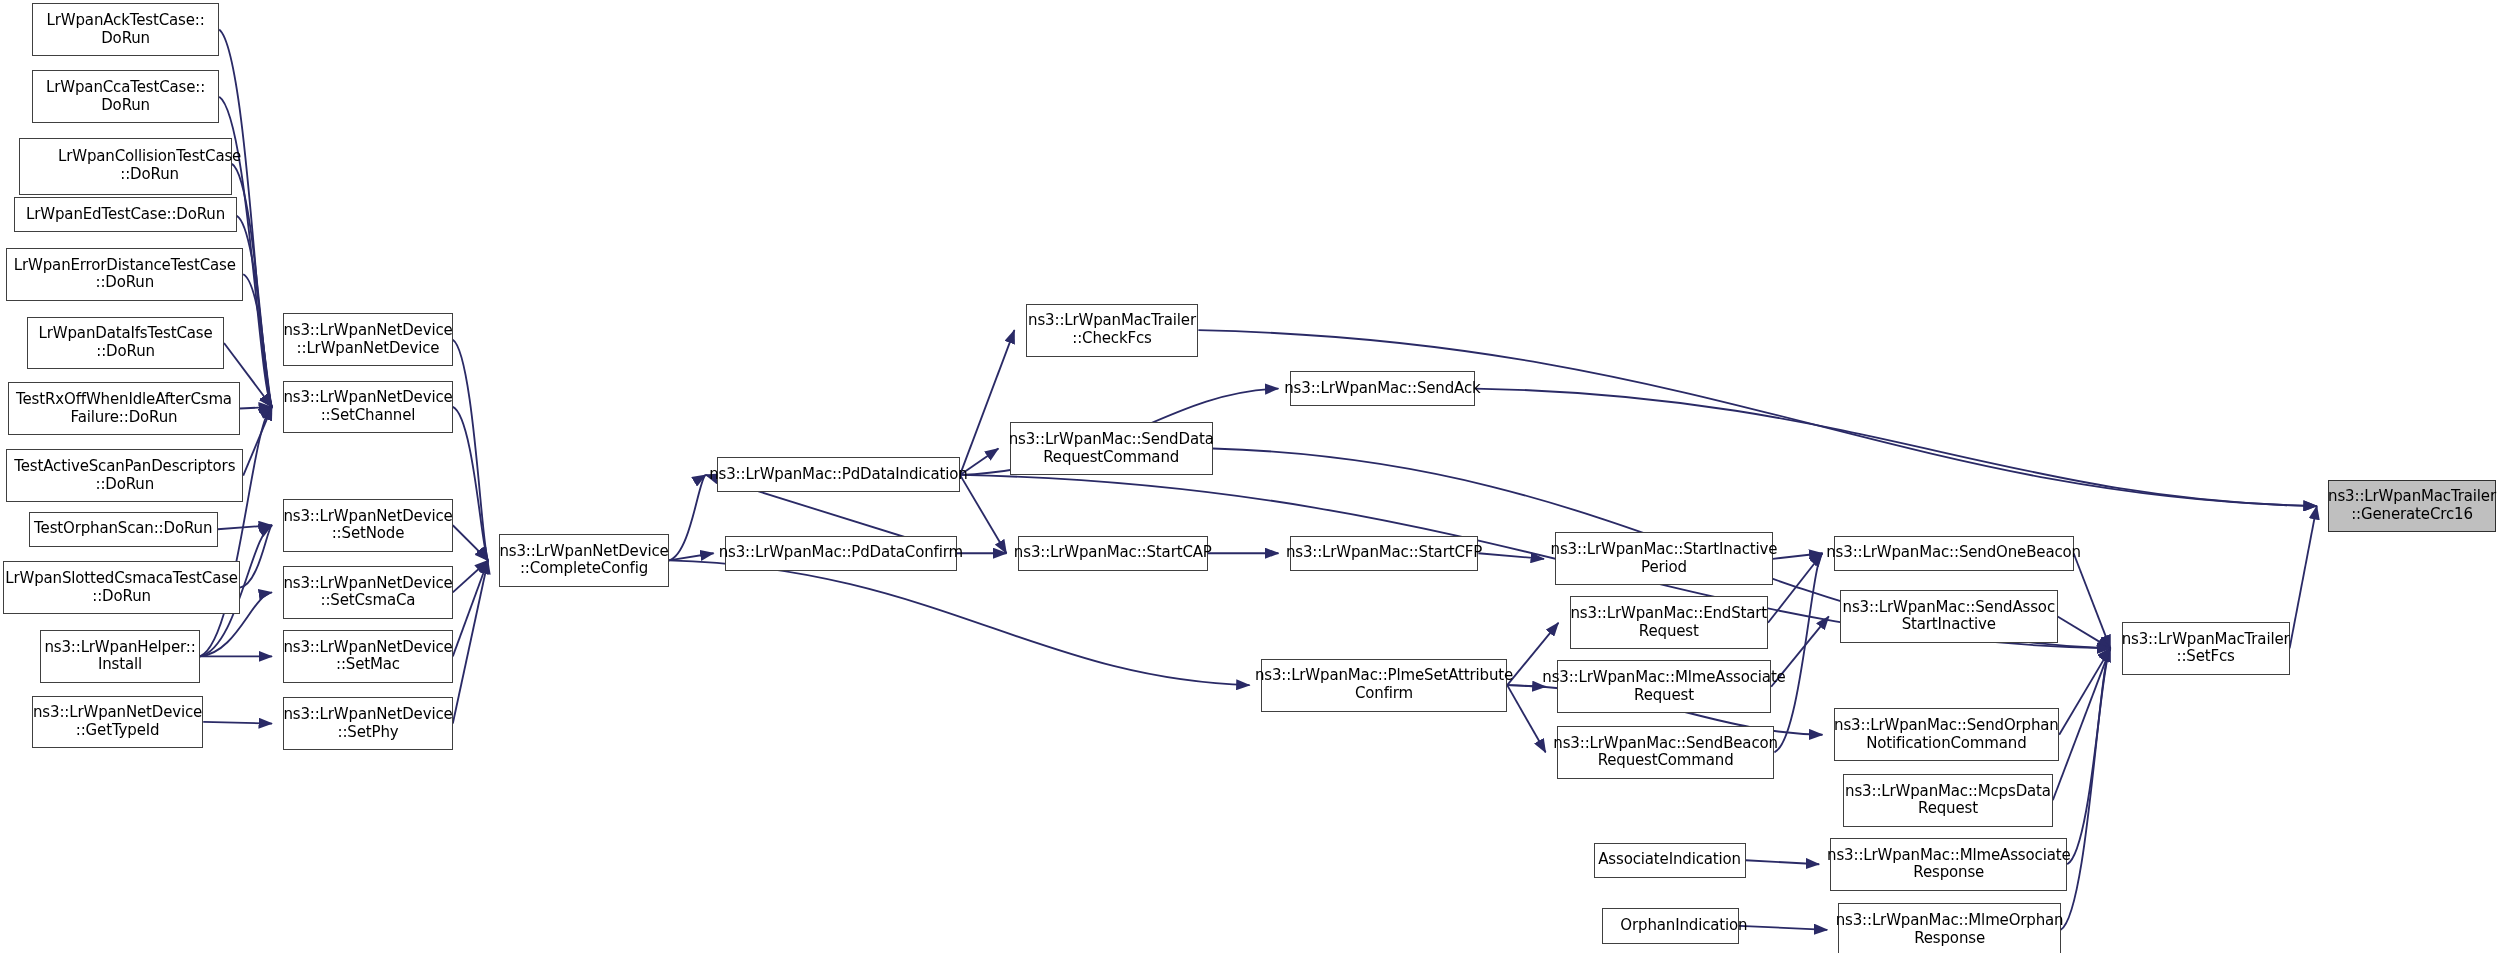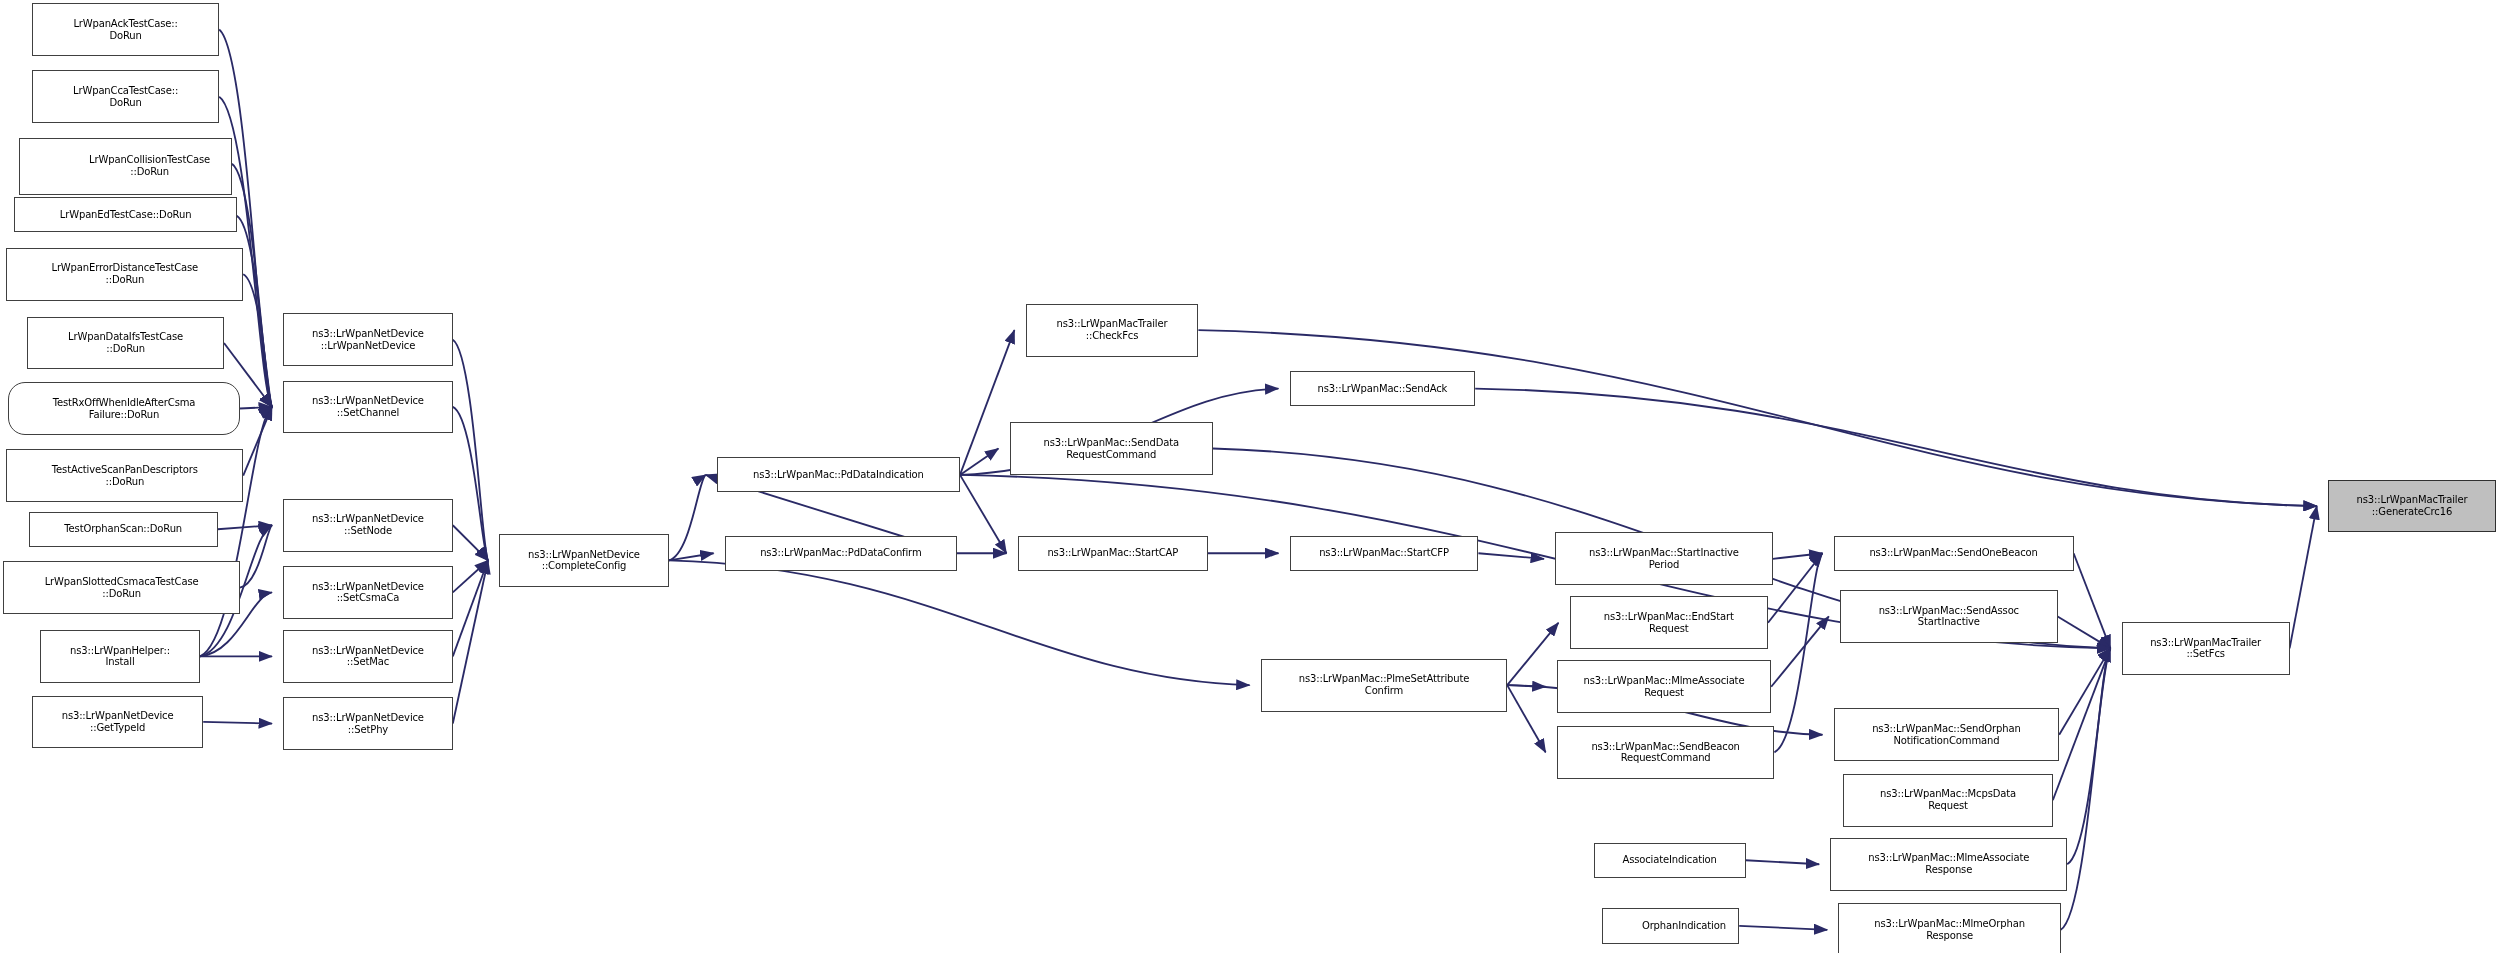--- a/index.html
+++ b/index.html
@@ -14,21 +14,21 @@
   .node{
     position:absolute;
     box-sizing:border-box;
     border:1.6px solid #404040;
     background:#ffffff;
     color:#000000;
     display:flex;
     align-items:center;
     justify-content:center;
     text-align:center;
-    font-size:10px;
+    font-size:15px;
     line-height:1.18;
     letter-spacing:-0.15px;
     white-space:pre-line;
     z-index:5;
   }
   .node.highlight{
     background:#bfbfbf;
     border-color:#303030;
   }
 </style>
@@ -103,21 +103,21 @@
 DoRun</div>
       <div class="node" style="left: 32px; top: 70.3557px; width: 187.2px; height: 52.7668px;">LrWpanCcaTestCase::
 DoRun</div>
       <div class="node" style="left: 19.2px; top: 137.513px; width: 212.8px; height: 57px; padding-left: 48px;">LrWpanCollisionTestCase
 ::DoRun</div>
       <div class="node" style="left: 14.4px; top: 197px; width: 222.4px; height: 35.1779px;">LrWpanEdTestCase::DoRun</div>
       <div class="node" style="left: 6.4px; top: 247.844px; width: 236.8px; height: 52.7668px;">LrWpanErrorDistanceTestCase
 ::DoRun</div>
       <div class="node" style="left: 27.2px; top: 316.601px; width: 196.8px; height: 52.7668px;">LrWpanDataIfsTestCase
 ::DoRun</div>
-      <div class="node" style="left: 8px; top: 382.159px; width: 232px; height: 52.7668px; border-radius: 17px;">TestRxOffWhenIdleAfterCsma
+      <div class="node" style="left: 8px; top: 382.159px; width: 232px; height: 52.7668px;">TestRxOffWhenIdleAfterCsma
 Failure::DoRun</div>
       <div class="node" style="left: 6.4px; top: 449.317px; width: 236.8px; height: 52.7668px;">TestActiveScanPanDescriptors
 ::DoRun</div>
       <div class="node" style="left: 28.8px; top: 511.678px; width: 188.8px; height: 35.1779px;">TestOrphanScan::DoRun</div>
       <div class="node" style="left: 3.2px; top: 561.247px; width: 236.8px; height: 52.7668px;">LrWpanSlottedCsmacaTestCase
 ::DoRun</div>
       <div class="node" style="left: 40px; top: 630.003px; width: 160px; height: 52.7668px;">ns3::LrWpanHelper::
 Install</div>
       <div class="node" style="left: 32px; top: 695.562px; width: 171.2px; height: 52.7668px;">ns3::LrWpanNetDevice
 ::GetTypeId</div>

